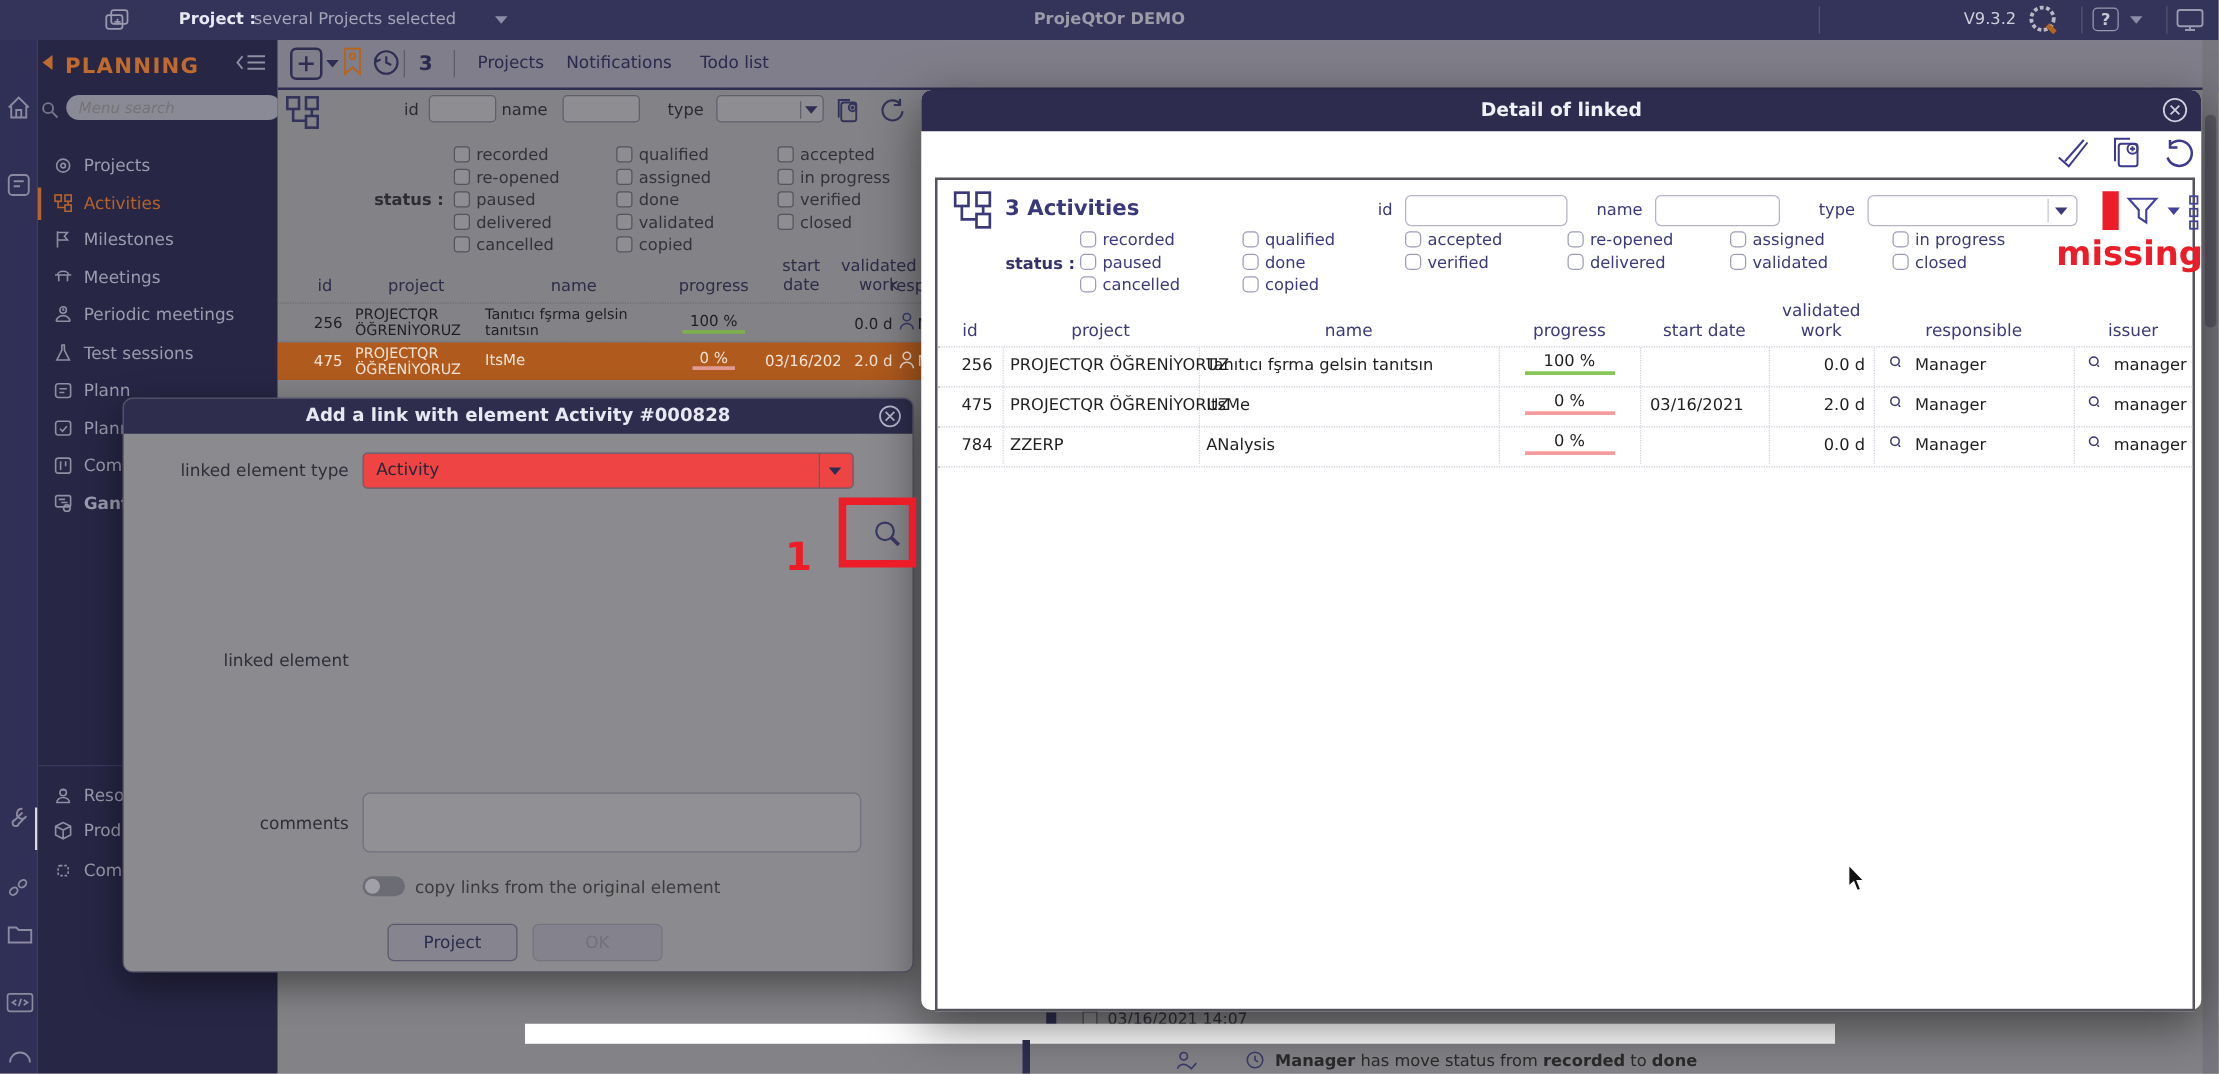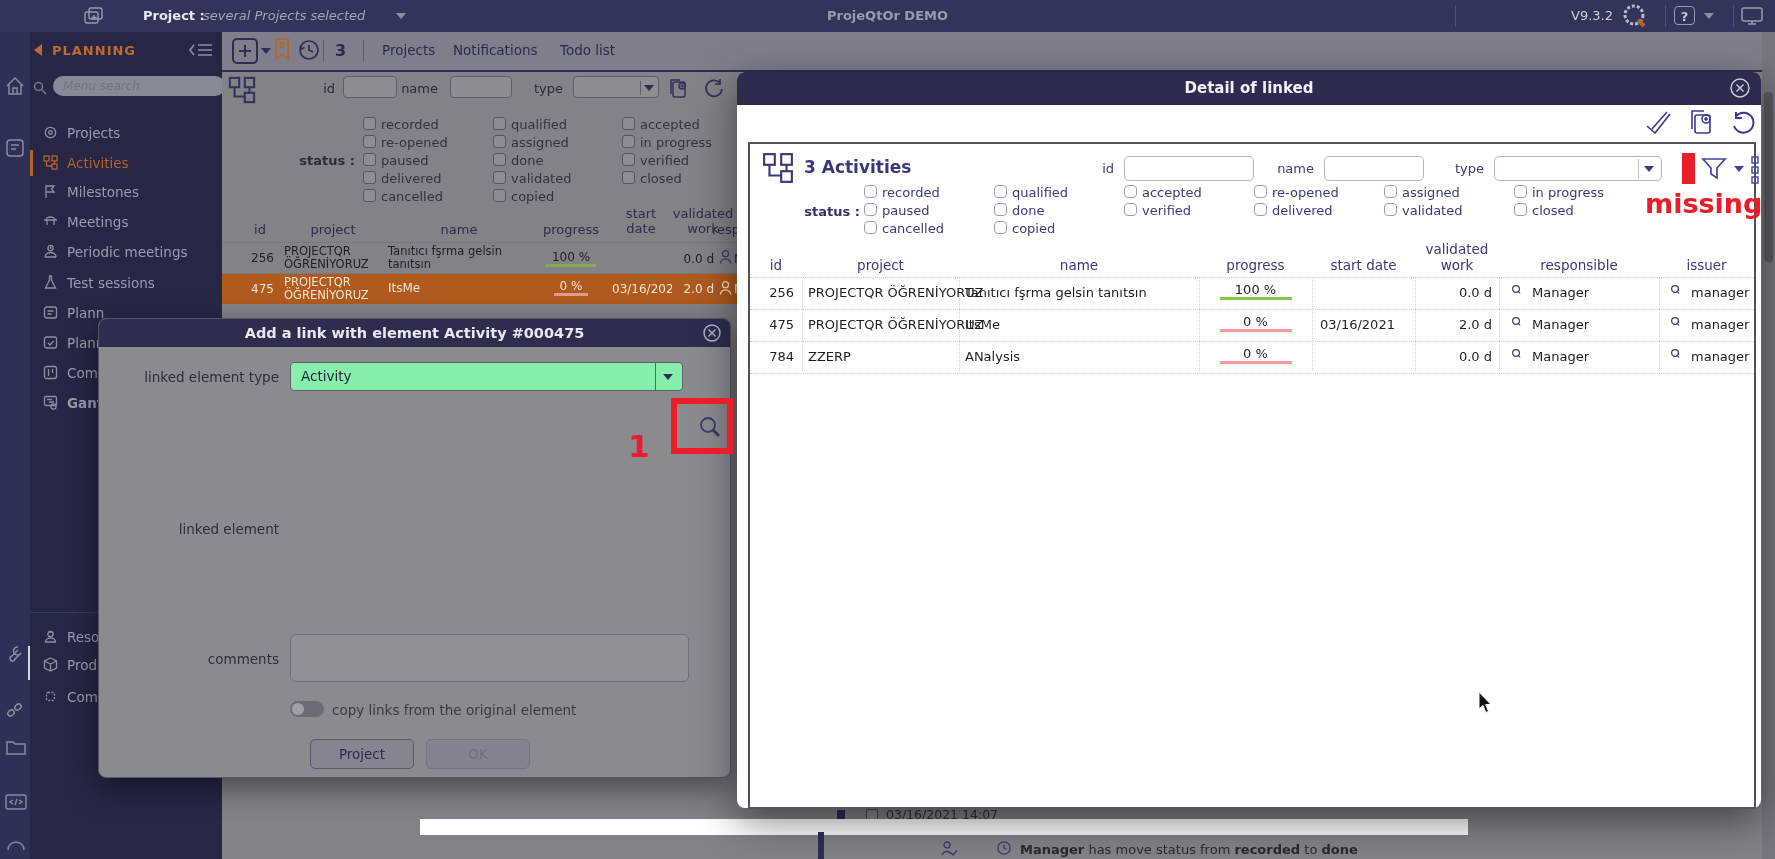--- a/index.html
+++ b/index.html
@@ -37,21 +37,21 @@
   .hsep{position:absolute;border-top:1px dotted #6e6e72;width:515px;left:0}
   .pbar{display:inline-block;text-align:center;border-bottom:3px solid;padding:0 6px;font-size:12px}
   .state-done{border-color:#7fae4e}
   .state-zero{border-color:#e09a92}
 
   
   #dialog{left:98px;top:318px;width:633px;height:460px;background:#8b8a8e;border:1px solid #55546a;border-radius:8px;box-shadow:0 10px 30px rgba(0,0,0,.45);z-index:5;box-sizing:border-box}
   #dlg-titlebar{position:absolute;left:0;top:0;width:100%;height:28px;background:#2e2d4e;border-radius:7px 7px 0 0}
   #dlg-titlebar .t{display:block;text-align:center;color:#e8e8f2;font-weight:bold;font-size:14.5px;line-height:28px}
   .dlbl{position:absolute;left:10px;width:170px;text-align:right;font-size:13.5px;color:#2e2e38}
-  .dfield{position:absolute;background:#86efac;border:1px solid #5f5f70;border-radius:4px;box-sizing:border-box}
+  .dfield{position:absolute;background:#ef4444;border:1px solid #5f5f70;border-radius:4px;box-sizing:border-box}
   .tri-up{width:0;height:0;border-left:5px solid transparent;border-right:5px solid transparent;border-bottom:7px solid #33334e}
   .tri-dn{width:0;height:0;border-left:5px solid transparent;border-right:5px solid transparent;border-top:7px solid #33334e}
   .dbtn{position:absolute;width:104px;height:30px;border-radius:5px;font-size:13.5px;line-height:28px;text-align:center;box-sizing:border-box}
 
   
   #modal{left:737px;top:72px;width:1024px;height:736px;background:#ffffff;border-radius:8px;box-shadow:0 12px 40px rgba(0,0,0,.5);z-index:10}
   #mod-titlebar{position:absolute;left:0;top:0;width:100%;height:33px;background:#2d2c4e;border-radius:8px 8px 0 0}
   #mod-titlebar .t{display:block;text-align:center;color:#f0f0f8;font-weight:bold;font-size:15px;line-height:33px}
   #panel{position:absolute;left:11px;top:70px;width:1004px;height:663px;border:2px solid #54545c;background:#fff;box-sizing:content-box}
   .mlbl{position:absolute;font-size:13px;color:#3b3a78;text-align:right}
@@ -87,21 +87,21 @@
 
   <div class="abs" id="topbar">
     <span class="abs" style="left:84px;top:7px">
       <svg width="20" height="18" viewBox="0 0 20 18" fill="none" stroke="#9a99b0" stroke-width="1.4">
         <rect x="5" y="1" width="13" height="11" rx="2"></rect>
           <rect x="1" y="5" width="13" height="11" rx="2"></rect>
         <path d="M7.5 10.5 h5 M10 8 v5"></path>
       </svg>
     </span>
     <span class="abs tbtxt b" style="left:143px;color:#e8e8f2">Project :</span>
-    <span class="abs tbtxt" style="left:203px;font-style:italic;color:#a5a4b8">several Projects selected</span>
+    <span class="abs tbtxt" style="left:203px;color:#a5a4b8">several Projects selected</span>
     <span class="abs caret" style="left:396px;top:13px"></span>
     <span class="abs tbtxt b" style="left:0;width:1775px;text-align:center;color:#9c9ba8;pointer-events:none">ProjeQtOr DEMO</span>
     <span class="abs vdiv" style="left:1455px"></span>
     <span class="abs tbtxt" style="left:1571px;color:#cfcfdb">V9.3.2</span>
     <span class="abs" style="left:1620px;top:2px">
       <svg width="28" height="28" viewBox="0 0 28 28" fill="none">
         <circle cx="14" cy="13" r="9" stroke="#b9b9c6" stroke-width="3" stroke-dasharray="3 2"></circle>
         <path d="M18 18 L24 24" stroke="#b5651d" stroke-width="4"></path>
       </svg>
     </span>
@@ -154,21 +154,21 @@
     </span>
     <span class="railic" style="top:800px">
       <svg width="22" height="20" viewBox="0 0 22 20" fill="none" stroke="currentColor" stroke-width="1.5">
           <path d="M3 18 a8 8 0 0 1 16 0"></path>
         </svg>
     </span>
   </div>
 
   <div class="abs" id="sidebar">
     <span class="abs" style="left:4px;top:12px;width:0;height:0;border-top:6px solid transparent;border-bottom:6px solid transparent;border-right:8px solid #bf6a2e"></span>
-    <span class="abs b" style="left:22px;top:11px;font-size:13px;letter-spacing:1px;color:#bf6a2e">PLANNING</span>
+    <span class="abs b" style="left:22px;top:11px;font-size:17px;letter-spacing:1px;color:#bf6a2e">PLANNING</span>
     <span class="abs" style="left:158px;top:9px;color:#8f8ea2">
       <svg width="26" height="18" viewBox="0 0 26 18" fill="none" stroke="currentColor" stroke-width="1.6">
           <path d="M6 4 L2 9 L6 14 M10 4 h14 M10 9 h14 M10 14 h14"></path>
         </svg>
     </span>
     <span class="abs" style="left:2px;top:48px;color:#77768c">
       <svg width="16" height="16" viewBox="0 0 16 16" fill="none" stroke="currentColor" stroke-width="1.5">
           <circle cx="6.5" cy="6.5" r="4"></circle>
           <path d="M9.5 9.5 L14 14"></path>
         </svg>
@@ -449,21 +449,21 @@
       </svg>
   </span>
   <span class="abs" style="left:1020px;top:842px;font-size:13px;color:#2a2a2a;z-index:3"><span class="b">Manager</span><span> has move status from </span><span class="b">recorded</span><span> to </span><span class="b">done</span></span>
 
   <div class="abs" id="rightscroll">
       <span id="rs-thumb"></span>
     </div>
 
   <div class="abs" id="dialog">
     <div id="dlg-titlebar">
-      <span class="t">Add a link with element Activity #000475</span>
+      <span class="t">Add a link with element Activity #000828</span>
       <span class="abs" style="right:8px;top:4px;color:#b8b8cc">
         <svg width="20" height="20" viewBox="0 0 20 20" fill="none" stroke="currentColor" stroke-width="1.4">
             <circle cx="10" cy="10" r="8"></circle>
             <path d="M6.5 6.5 L13.5 13.5 M13.5 6.5 L6.5 13.5"></path>
           </svg>
       </span>
     </div>
 
     <span class="dlbl" style="top:50px">linked element type</span>
     <div class="dfield" style="left:191px;top:43px;width:393px;height:29px">

